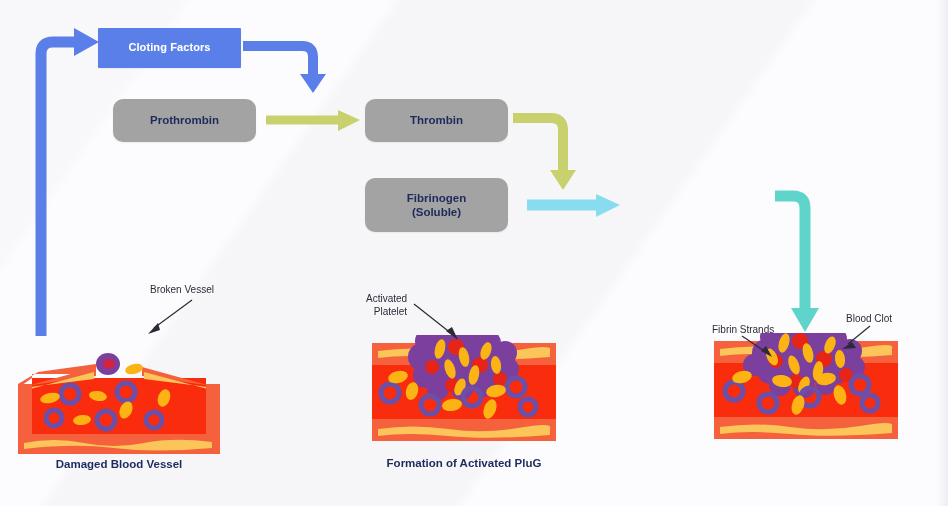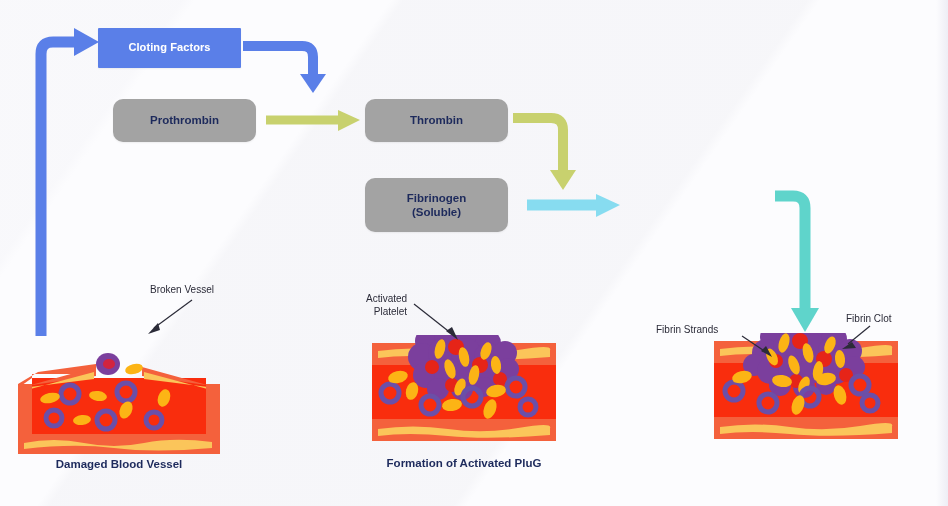--- a/index.html
+++ b/index.html
@@ -296,24 +296,24 @@
       <g fill="#fcb415">
         <ellipse cx="32" cy="44" rx="10" ry="6" transform="rotate(-14 32 44)"></ellipse>
         <ellipse cx="72" cy="48" rx="10" ry="6" transform="rotate(8 72 48)"></ellipse>
         <ellipse cx="116" cy="46" rx="10" ry="6" transform="rotate(-10 116 46)"></ellipse>
         <ellipse cx="88" cy="72" rx="6" ry="10" transform="rotate(18 88 72)"></ellipse>
         <ellipse cx="130" cy="62" rx="6" ry="10" transform="rotate(-16 130 62)"></ellipse>
       </g>
     </svg>
   </div>
 
-  <div class="anno" style="left:656px;top:324px;">Fibrin Strands</div>
+  <div class="anno" style="left:712px;top:324px;">Fibrin Strands</div>
   <svg style="position:absolute;left:736px;top:332px;" width="44" height="28">
     <line x1="6" y1="4" x2="30" y2="20" stroke="#2b2b38" stroke-width="1.2"></line>
     <polygon points="36,25 25,19 30,14" fill="#2b2b38"></polygon>
   </svg>
 
-  <div class="anno" style="left:846px;top:313px;">Fibrin Clot</div>
+  <div class="anno" style="left:846px;top:313px;">Blood Clot</div>
   <svg style="position:absolute;left:838px;top:322px;" width="40" height="30">
     <line x1="32" y1="4" x2="10" y2="22" stroke="#2b2b38" stroke-width="1.2"></line>
     <polygon points="4,27 14,20 18,26" fill="#2b2b38"></polygon>
   </svg>
 </div>
 
 </body></html>

